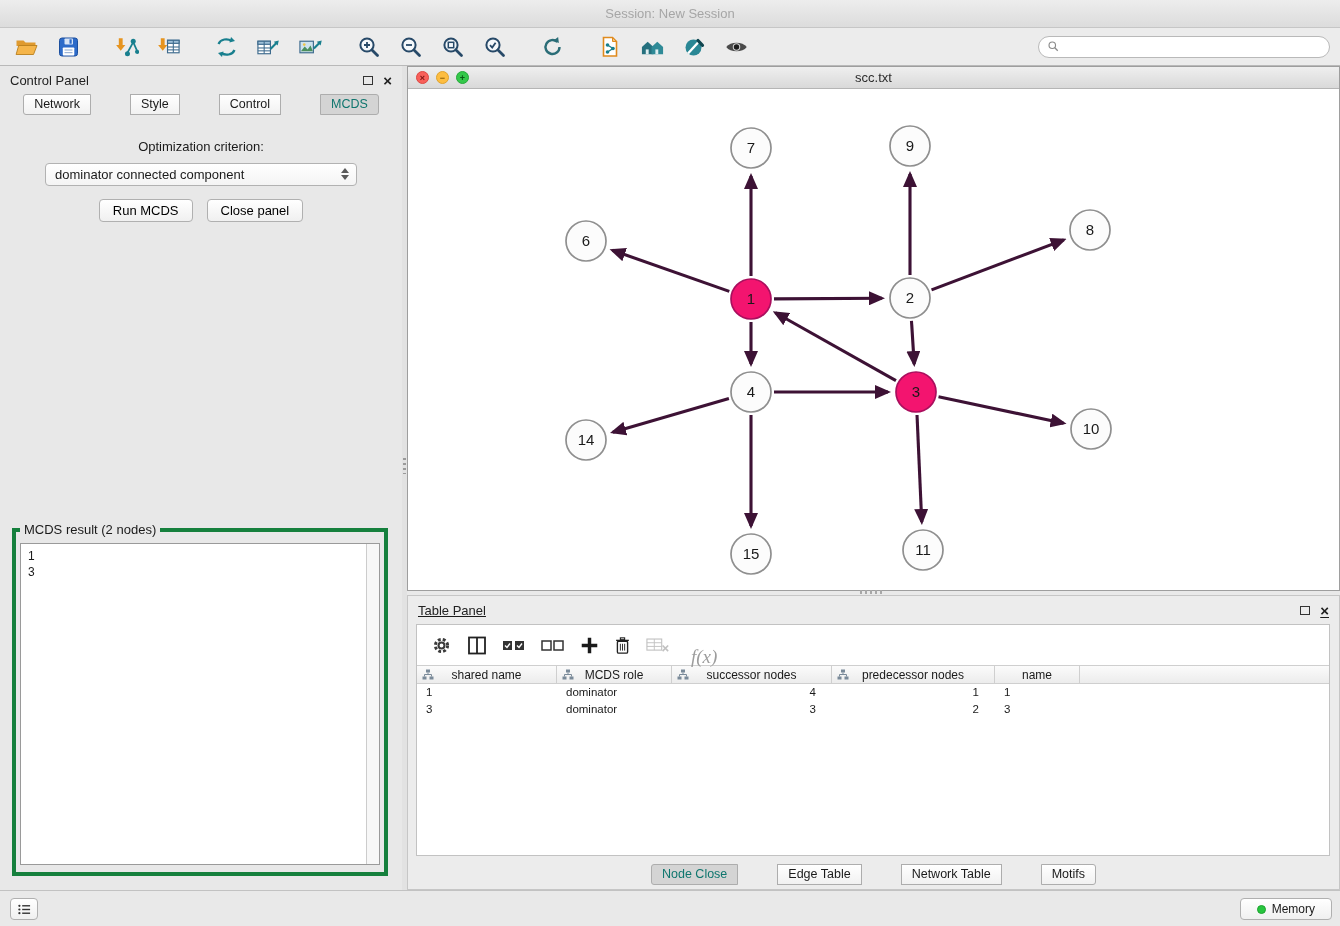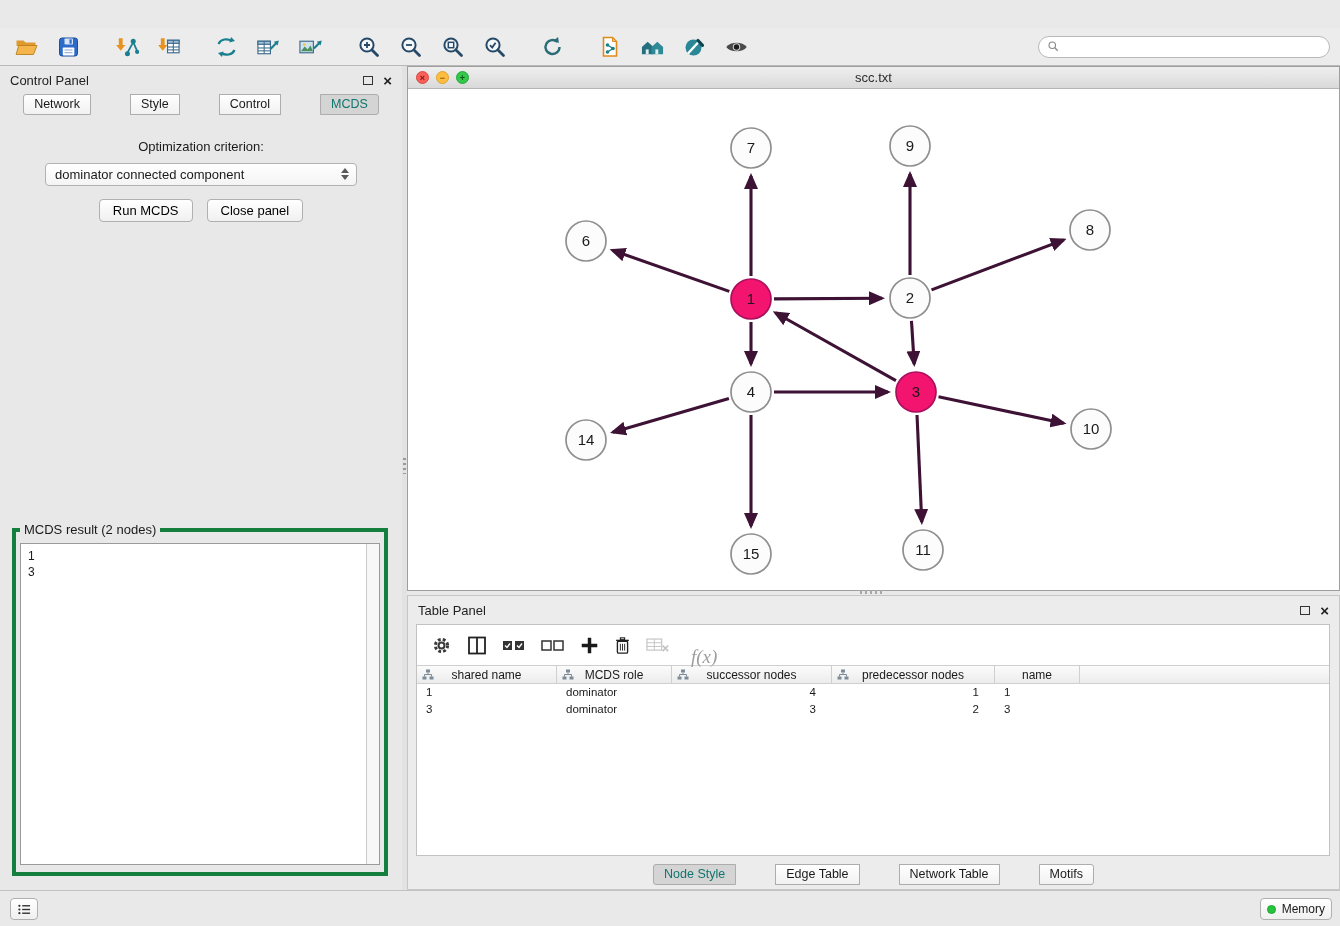--- a/index.html
+++ b/index.html
@@ -66,21 +66,21 @@
   .light.red { background:#f8605a; border:1px solid #dd4742; color:#7c1210; }
   .light.yellow { background:#fdbd40; border:1px solid #e0a32c; color:#8a5d04; }
   .light.green { background:#34c84a; border:1px solid #24a939; color:#0a5c16; }
   .nw-canvas { position:absolute; left:0; top:23px; right:0; bottom:0; background:#fff; }
   .nw-canvas svg { display:block; }
   .h-split-dots { position:absolute; left:860px; top:590px; width:22px; height:4px;
     background:repeating-linear-gradient(90deg,#a8a8a8 0 2px, transparent 2px 5px); }
 
   
   .table-panel { position:absolute; left:407px; top:595px; width:933px; height:295px; background:#ececec;
-    border:1px solid #c6c6c6; }
+    border:1px solid #c6c6c6;text-decoration:underline; }
   .tp-container { position:absolute; left:8px; right:9px; top:28px; height:232px; background:#fff; border:1px solid #c2c2c2; }
   .tp-toolbar { height:40px; display:flex; align-items:center; padding-left:14px; gap:15px; }
   .tp-icon { display:flex; align-items:center; justify-content:center; height:26px; cursor:default; }
   .tp-icon svg { height:21px; }
   .tp-icon.disabled { opacity:0.45; }
   .tp-fx { font-family:"Liberation Serif", serif; font-style:italic; font-size:19px; color:#9d9d9d; margin-left:6px;margin-top:23px; }
   .tbl-head { display:flex; height:19px; background:linear-gradient(#fbfbfb,#ececec);
     border-top:1px solid #cfcfcf; border-bottom:1px solid #cfcfcf; font-size:12px; }
   .th { position:relative; display:flex; align-items:center; justify-content:center; border-right:1px solid #cfcfcf; }
   .th .tree-ic { position:absolute; left:5px; top:3px; width:12px; height:12px; }
@@ -89,28 +89,31 @@
   .w0{width:140px;} .w1{width:115px;} .w2{width:160px;} .w3{width:163px;} .w4{width:85px;}
   .al { text-align:left; padding-left:9px; }
   .ar { text-align:right; padding-right:16px; }
   .tp-tabs { position:absolute; left:0; right:0; bottom:4px; display:flex; justify-content:center; }
 
   
   .statusbar { position:absolute; left:0; right:0; top:890px; height:36px; background:#e9e9e9; border-top:1px solid #c2c2c2; }
   .sb-left-btn { position:absolute; left:10px; top:7px; width:28px; height:22px; background:linear-gradient(#fff,#f0f0f0);
     border:1px solid #b0b0b0; border-radius:4px; display:flex; align-items:center; justify-content:center; }
   .memory-btn { position:absolute; right:8px; top:7px; height:22px; background:linear-gradient(#fff,#f0f0f0);
-    border:1px solid #b0b0b0; border-radius:4px; display:flex; align-items:center; gap:6px; padding:0 6px; font-size:12px; }
+    border:1px solid #b0b0b0; border-radius:4px; display:flex; align-items:center; gap:6px; padding:0 16px; font-size:12px; }
   .green-dot { width:9px; height:9px; border-radius:50%; background:#27c53e; border:1px solid #1da32f; }
 </style>
 </head>
 <body>
 
 <div id="app">
 
+  <div class="titlebar">
+    <span>Session: New Session</span>
+  </div>
 
   <div class="toolbar">
     <span class="tb-icon">
       <svg viewBox="0 0 24 24">
           <path d="M2 5.5h7l2 2h10v3.5H2z" fill="#df9a2f"></path>
           <path d="M4.2 10.5h18.3L19 19.5H1.6z" fill="#f5b54a" stroke="#b97f1d" stroke-width="0.9"></path>
         </svg>
     </span>
     <span class="tb-icon">
       <svg viewBox="0 0 24 24">
@@ -485,21 +488,21 @@
       </div>
       <div class="tbl-row">
         <span class="td w0 al">3</span>
         <span class="td w1 al">dominator</span>
         <span class="td w2 ar">3</span>
         <span class="td w3 ar">2</span>
         <span class="td w4 al">3</span>
       </div>
     </div>
     <div class="tp-tabs seg-tabs">
-      <span class="seg-tab active">Node Style</span>
+      <span class="seg-tab active">Node Close</span>
       <span class="seg-tab">Edge Table</span>
       <span class="seg-tab">Network Table</span>
       <span class="seg-tab">Motifs</span>
     </div>
   </div>
 
   <div class="statusbar">
     <span class="sb-left-btn">
       <svg viewBox="0 0 16 14" width="15" height="13">
           <circle cx="2.5" cy="3" r="1.2" fill="#333"></circle>

